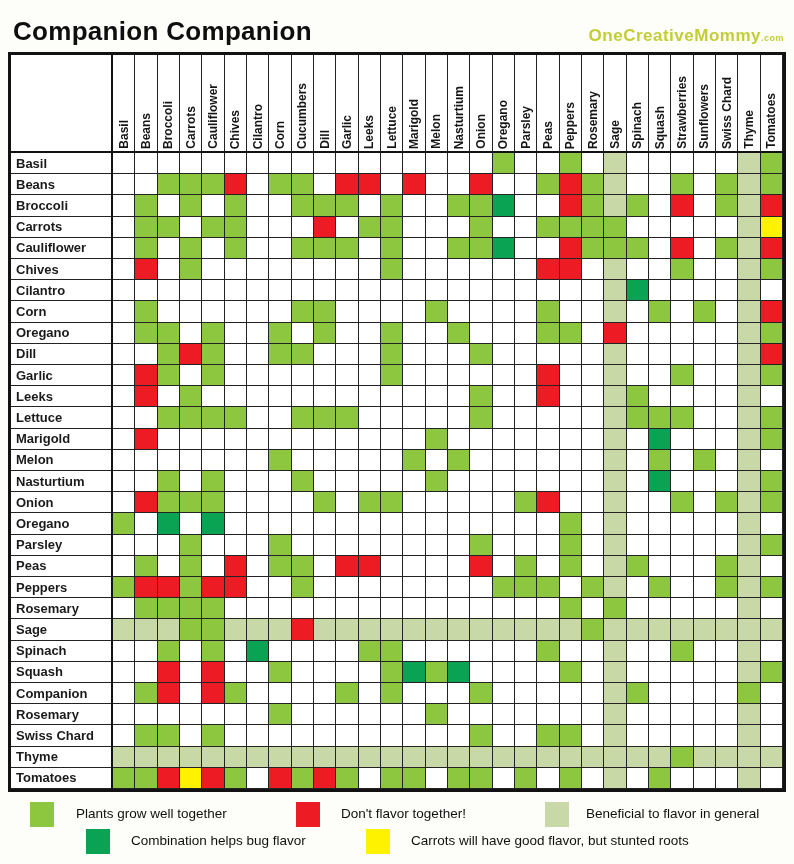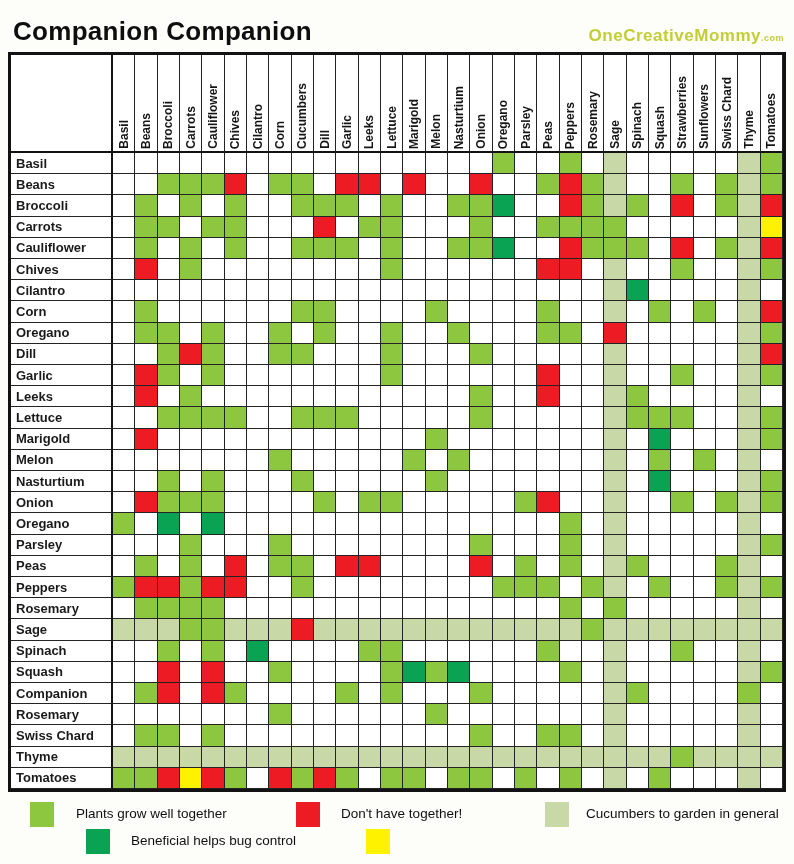--- a/index.html
+++ b/index.html
@@ -1079,19 +1079,20 @@
     <div class="cell" style="background: rgb(255, 255, 255);"></div>
     <div class="cell" style="background: rgb(255, 255, 255);"></div>
     <div class="cell" style="background: rgb(201, 216, 167);"></div>
     <div class="cell" style="background: rgb(255, 255, 255);"></div>
   </div>
 
 <div class="legend">
   <div class="swatch" style="left: 30px; top: 6px; background: rgb(141, 199, 63);"></div>
   <div class="ltext" style="left:76px;top:10px;">Plants grow well together</div>
   <div class="swatch" style="left: 296px; top: 6px; background: rgb(237, 28, 36);"></div>
-  <div class="ltext" style="left:341px;top:10px;">Don't have together!</div>
+  <div class="ltext" style="left:341px;top:10px;">Don't flavor together!</div>
   <div class="swatch" style="left: 545px; top: 6px; background: rgb(201, 216, 167);"></div>
-  <div class="ltext" style="left:586px;top:10px;">Cucumbers to garden in general</div>
+  <div class="ltext" style="left:586px;top:10px;">Beneficial to flavor in general</div>
   <div class="swatch" style="left: 86px; top: 33px; background: rgb(10, 163, 83);"></div>
-  <div class="ltext" style="left:131px;top:37px;">Beneficial helps bug control</div>
+  <div class="ltext" style="left:131px;top:37px;">Combination helps bug flavor</div>
   <div class="swatch" style="left: 366px; top: 33px; background: rgb(255, 242, 0);"></div>
+  <div class="ltext" style="left:411px;top:37px;">Carrots will have good flavor, but stunted roots</div>
 </div>
 
 </body></html>

